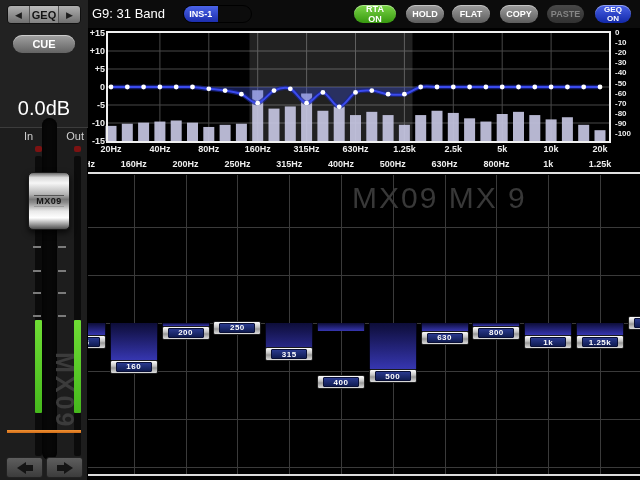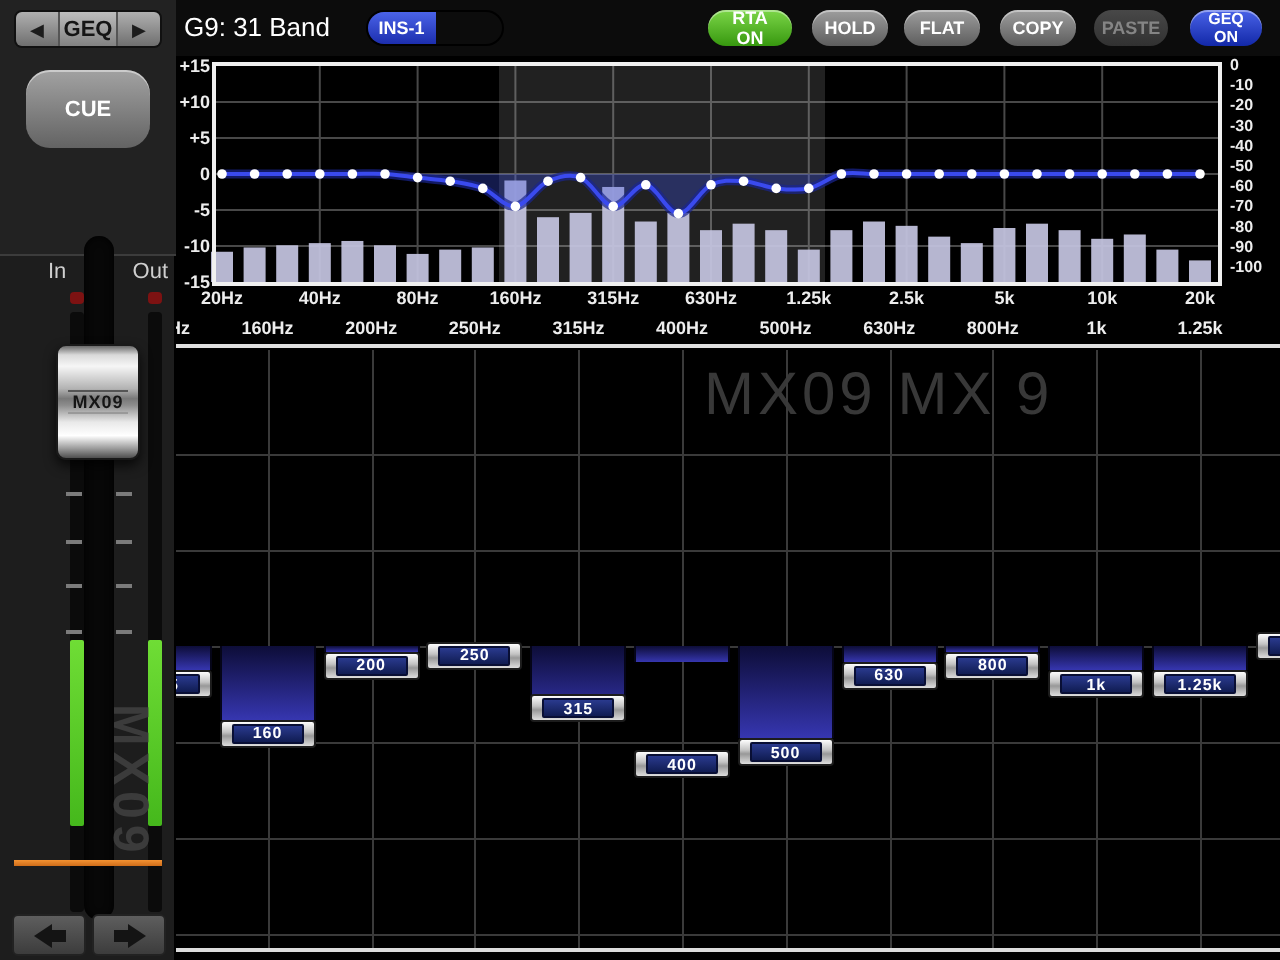--- a/index.html
+++ b/index.html
@@ -6,21 +6,21 @@
   *{box-sizing:border-box;font-family:"Liberation Sans",sans-serif;}
   .app{position:relative;width:640px;height:480px;background:#000;overflow:hidden;}
 
   
   .sidebar{position:absolute;left:0;top:0;width:88px;height:480px;background:#1d1d1d;border-right:1px solid #000;}
   .sb-top{position:absolute;left:0;top:0;width:88px;height:127px;background:#222;}
   .geq-nav{position:absolute;left:7px;top:5px;width:74px;height:19px;display:flex;border-radius:4px;overflow:hidden;border:1px solid #111;}
   .geq-nav .arrbtn{flex:0 0 21px;background:linear-gradient(180deg,#b0b0b0,#6f6f6f);display:flex;align-items:center;justify-content:center;font-size:9px;color:#1c1c1c;cursor:default;}
   .geq-nav .lbl{flex:1;background:linear-gradient(180deg,#bdbdbd,#828282);border-left:1px solid #555;border-right:1px solid #555;color:#151515;font-size:11px;font-weight:bold;display:flex;align-items:center;justify-content:center;}
   .pillbtn{position:absolute;border:none;border-radius:12px;color:#fff;font-weight:bold;display:flex;align-items:center;justify-content:center;cursor:default;}
-  .cue{left:13px;top:35px;width:62px;height:39px;font-size:11px;background:linear-gradient(180deg,#a2a2a2,#636363);box-shadow:inset 0 1px 0 rgba(255,255,255,.45);}
+  .cue{left:13px;top:35px;width:62px;height:18px;font-size:11px;background:linear-gradient(180deg,#a2a2a2,#636363);box-shadow:inset 0 1px 0 rgba(255,255,255,.45);}
   .on{left:13px;top:67px;width:62px;height:25px;font-size:12px;background:linear-gradient(180deg,#84da42,#3b9314);box-shadow:inset 0 1px 0 rgba(255,255,255,.5);}
   .gain{position:absolute;left:0;top:97px;width:88px;text-align:center;color:#fff;font-size:20px;}
   .sb-divider{position:absolute;left:0;top:127px;width:88px;height:1px;background:#3c3c3c;}
   .io-row{position:absolute;left:0;top:130px;width:88px;height:12px;color:#cfcfcf;font-size:11px;}
   .io-row .in{position:absolute;left:24px;}
   .io-row .out{position:absolute;right:4px;}
   .meter{position:absolute;width:7px;}
   .meter .led{position:absolute;left:0;top:0;width:7px;height:6px;border-radius:2px;background:#7d1212;}
   .meter .track{position:absolute;left:0;top:10px;width:7px;height:300px;background:#0b0b0b;border-radius:2px;}
   .meter .lit{position:absolute;left:0;width:7px;border-radius:1px;background:linear-gradient(180deg,#6fdd35,#45b81c);}
@@ -79,20 +79,21 @@
       <div class="arrbtn">
           <span>◀</span>
         </div>
       <div class="lbl">GEQ</div>
       <div class="arrbtn">
           <span>▶</span>
         </div>
     </div>
 
     <button class="pillbtn cue">CUE</button>
+    <div class="gain">0.0dB</div>
     <div class="sb-divider"></div>
 
     <div class="io-row">
       <span class="in">In</span>
       <span class="out">Out</span>
     </div>
 
     <div class="meter" style="left:35px;top:146px;">
       <div class="led"></div>
       <div class="track"></div>

